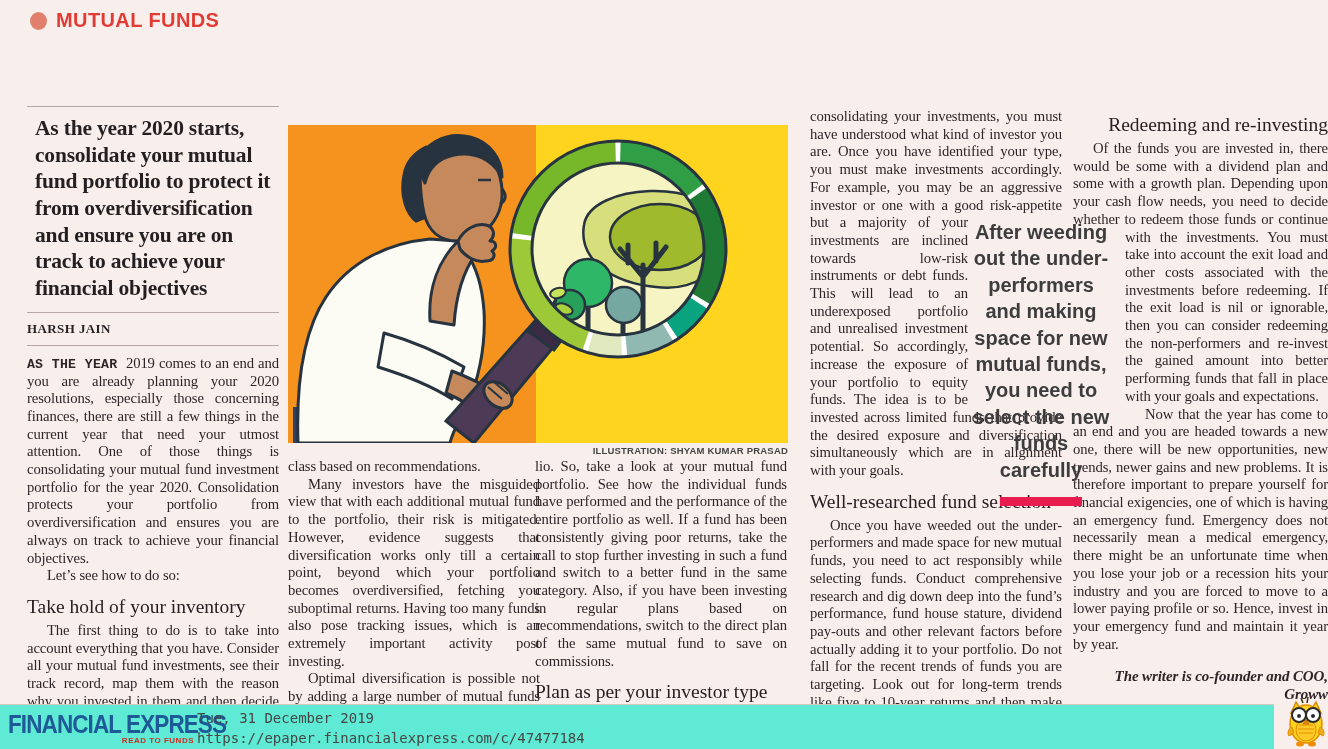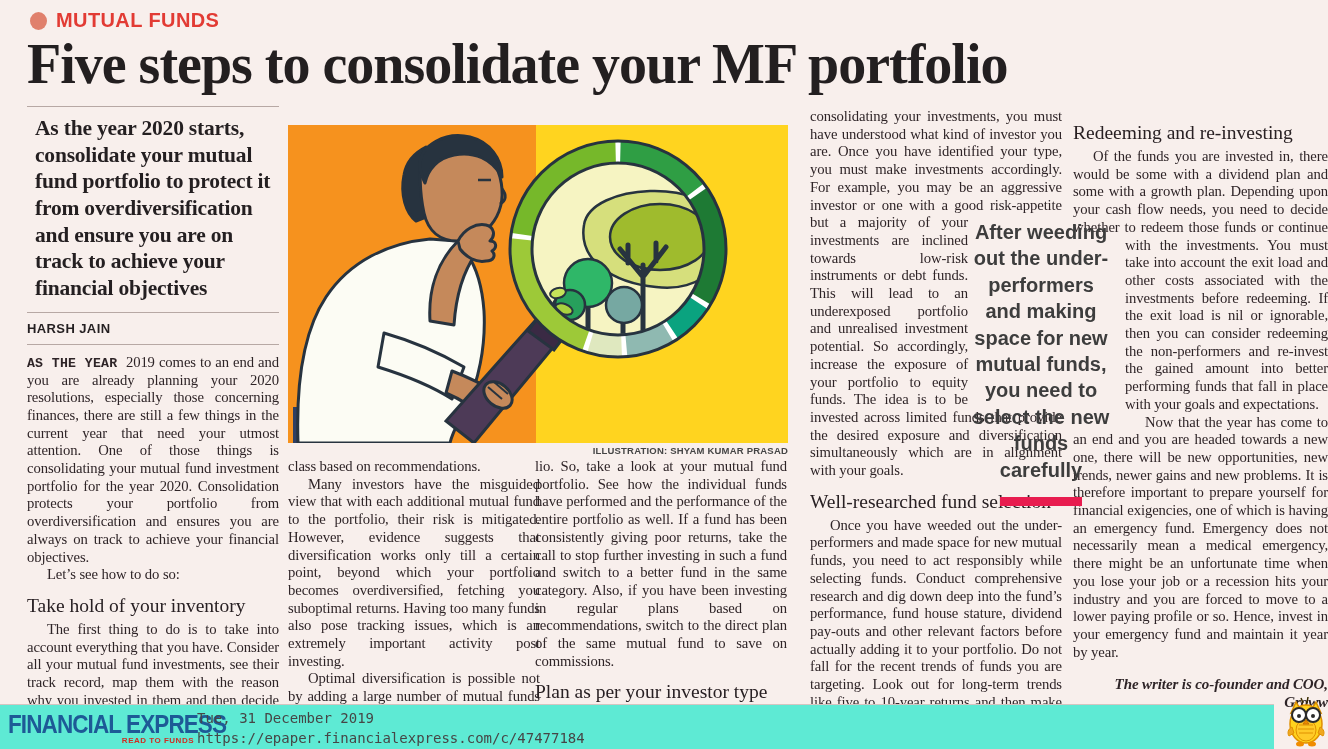--- a/index.html
+++ b/index.html
@@ -19,21 +19,21 @@
   
   .col{position:absolute;width:252px;}
   .body{font-size:14.7px;line-height:1.205;text-align:justify;color:#2e2427;margin:0;
         letter-spacing:-0.1px;}
   .ind{text-indent:20px;}
   .sec{font-family:"Liberation Serif",serif;font-weight:normal;font-size:19.5px;
        color:#282023;margin:11px 0 4px;clear:both;}
   .rule{border:none;border-top:1px solid #b7a8a4;margin:0;}
   .standfirst{font-weight:bold;font-size:21.5px;line-height:1.24;color:#241f21;
               margin:8px 8px 10px;letter-spacing:-0.2px;}
-  .byline{font-family:Liberation Sans, sans-serif;font-weight:bold;font-size:13px;
+  .byline{font-family:Liberation Serif, serif;font-weight:bold;font-size:13px;
           letter-spacing:.4px;color:#241f21;margin:8px 0;}
   .lead{font-family:Liberation Mono, monospace;font-weight:bold;font-size:13.2px;
         letter-spacing:.2px;}
   .credit-note{font-style:italic;font-weight:bold;font-size:15px;text-align:right;
                margin-top:14px;color:#2e2427;}
 
   
   .quote{position:absolute;left:972px;top:219px;width:138px;text-align:center;
          font-family:"Liberation Sans",sans-serif;font-weight:bold;font-size:20px;
          line-height:1.32;color:#3d3d3d;}
@@ -64,21 +64,20 @@
 </head>
 <body>
 
 <div id="page">
 
   <div class="kicker">
     <span class="kicker-dot"></span>
     <span class="kicker-label">MUTUAL FUNDS</span>
   </div>
 
-  <h1 class="headline">Five steps to consolidate your MF portfolio</h1>
 
   <div class="col" style="left:27px;top:106px;">
     <hr class="rule">
     <div class="standfirst">As the year 2020 starts, consolidate your mutual fund portfolio to protect it from overdiversification and ensure you are on track to achieve your financial objectives</div>
     <hr class="rule">
     <div class="byline">HARSH JAIN</div>
     <hr class="rule">
     <p class="body" style="margin-top:9px;"><span class="lead">AS THE YEAR </span><span>2019 comes to an end and you are already planning your 2020 resolutions, especially those concerning finances, there are still a few things in the current year that need your utmost attention. One of those things is consolidating your mutual fund investment portfolio for the year 2020. Consolidation protects your portfolio from overdiversification and ensures you are always on track to achieve your financial objectives.</span></p>
     <p class="body ind">Let’s see how to do so:</p>
     <h3 class="sec">Take hold of your inventory</h3>
@@ -171,21 +170,21 @@
     <p class="body ind">Now that you have reached the stage of</p>
   </div>
 
   <div class="col" style="left:810px;top:108px;">
     <p class="body"><span>consolidating your investments, you must have understood what kind of investor you are. Once you have identified your type, you must make investments accordingly. For example, you may be an aggressive investor or one with a good risk-appetite but a majority </span><span class="spacer-r"></span><span>of your investments are inclined towards low-risk instruments or debt funds. This will lead to an underexposed portfolio and unrealised investment potential. So accordingly, increase the exposure of your portfolio to equity funds. The idea is to be invested across limited funds that provide the desired exposure and diversification simultaneously which are in alignment with your goals.</span></p>
     <h3 class="sec">Well-researched fund selection</h3>
     <p class="body ind">Once you have weeded out the under-performers and made space for new mutual funds, you need to act responsibly while selecting funds. Conduct comprehensive research and dig down deep into the fund’s performance, fund house stature, dividend pay-outs and other relevant factors before actually adding it to your portfolio. Do not fall for the recent trends of funds you are targeting. Look out for long-term trends like five to 10-year returns and then make an informed decision. There are plenty of educational resources available that can help you weigh the pros and cons and select a fund best suited to your financial objectives.</p>
   </div>
 
   <div class="col" style="left:1073px;top:106px;width:255px;">
-    <h3 class="sec" style="margin-top:16px;">Redeeming and re-investing</h3>
+    <h3 class="sec" style="margin-top:8px;text-align:right;">Redeeming and re-investing</h3>
     <p class="body ind"><span>Of the funds you are invested in, there would be some with a dividend plan and some with a growth plan. Depending upon your cash flow needs, you need to decide whether to redeem those funds or continue </span><span class="spacer-l"></span><span>with the investments. You must take into account the exit load and other costs associated with the investments before redeeming. If the exit load is nil or ignorable, then you can consider redeeming the non-performers and re-invest the gained amount into better performing funds that fall in place with your goals and expectations.</span></p>
     <p class="body ind">Now that the year has come to an end and you are headed towards a new one, there will be new opportunities, new trends, newer gains and new problems. It is therefore important to prepare yourself for financial exigencies, one of which is having an emergency fund. Emergency does not necessarily mean a medical emergency, there might be an unfortunate time when you lose your job or a recession hits your industry and you are forced to move to a lower paying profile or so. Hence, invest in your emergency fund and maintain it year by year.</p>
     <p class="body credit-note">The writer is co-founder and COO, Groww</p>
   </div>
 
   <div class="quote">
     <span>After weeding out the under-performers and making space for new mutual funds, you need to select the new funds carefully</span>
     <div class="quote-bar"></div>
   </div>
 

